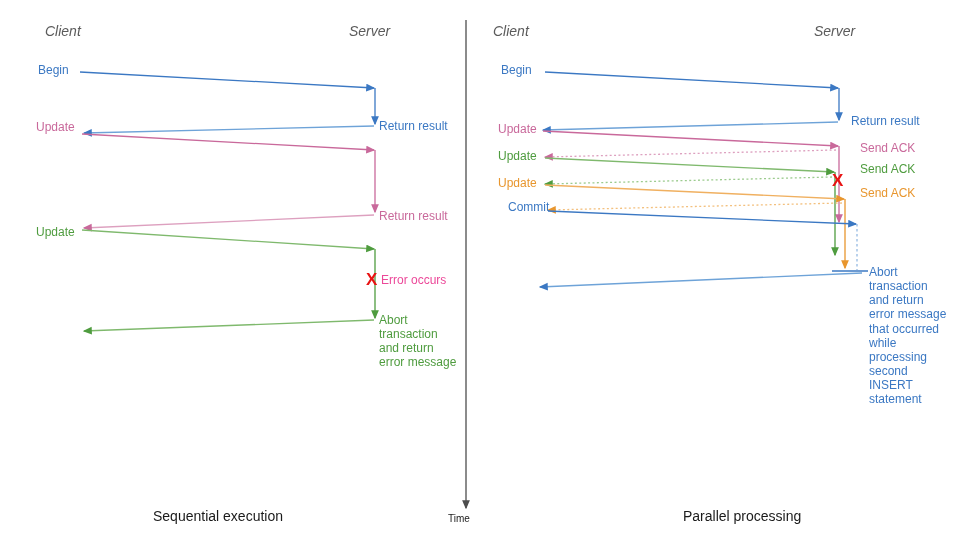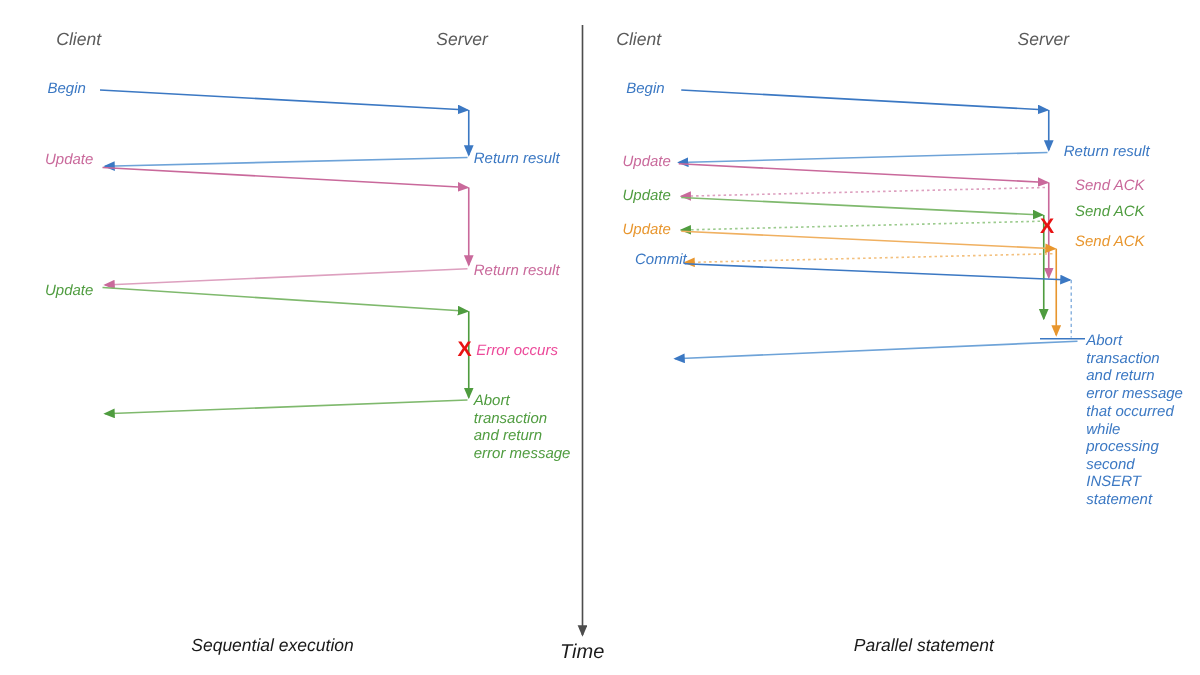--- a/index.html
+++ b/index.html
@@ -4,36 +4,36 @@
 <title>Sequential vs Parallel execution</title>
 <style>
   html,body{margin:0;padding:0;background:#ffffff;}
   body{
     width:960px;height:540px;
     font-family:"Liberation Sans","DejaVu Sans",sans-serif;
     overflow:hidden;
   }
   #stage{position:relative;width:960px;height:395px;}
   svg.diagram{position:absolute;left:0;top:0;width:960px;height:540px;}
-  .lbl{position:absolute;white-space:pre;line-height:1.18;font-style:italic;}
+  .lbl{position:absolute;white-space:pre;line-height:1.18;}
   .actor{
     font-style:italic;font-size:14px;color:#5b5b5b;
   }
   .caption{font-size:14px;color:#1a1a1a;}
   .msg{font-size:12px;}
   .msg.blue{color:#3b78c3;}
   .msg.pink{color:#c9699b;}
   .msg.green{color:#4f9c3f;}
   .msg.orange{color:#e8962e;}
   .msg.red{color:#ec4899;}
   .xmark{
     position:absolute;font-size:17px;font-weight:bold;color:#e81313;
     font-family:"Liberation Sans","DejaVu Sans",sans-serif;line-height:1;
   }
-  .timelbl{font-size:16px;color:#1a1a1a;}
+  .timelbl{font-size:10px;color:#1a1a1a;}
 </style>
 </head>
 <body>
 
 <div id="stage">
 
   <svg class="diagram" viewBox="0 0 960 540" xmlns="http://www.w3.org/2000/svg">
     <defs>
       <marker id="ah-blue" markerWidth="7" markerHeight="7" refX="6" refY="3" orient="auto">
         <path d="M0,0 L7,3 L0,6 z" fill="#3b78c3"></path>
@@ -152,17 +152,17 @@
 transaction
 and return
 error message
 that occurred
 while
 processing
 second
 INSERT
 statement</div>
 
-  <div class="lbl caption" style="left:683px;top:508px;">Parallel statement</div>
+  <div class="lbl caption" style="left:683px;top:508px;">Parallel processing</div>
 
   <div class="lbl timelbl" style="left:448px;top:513px;">Time</div>
 
 </div>
 
 </body></html>

